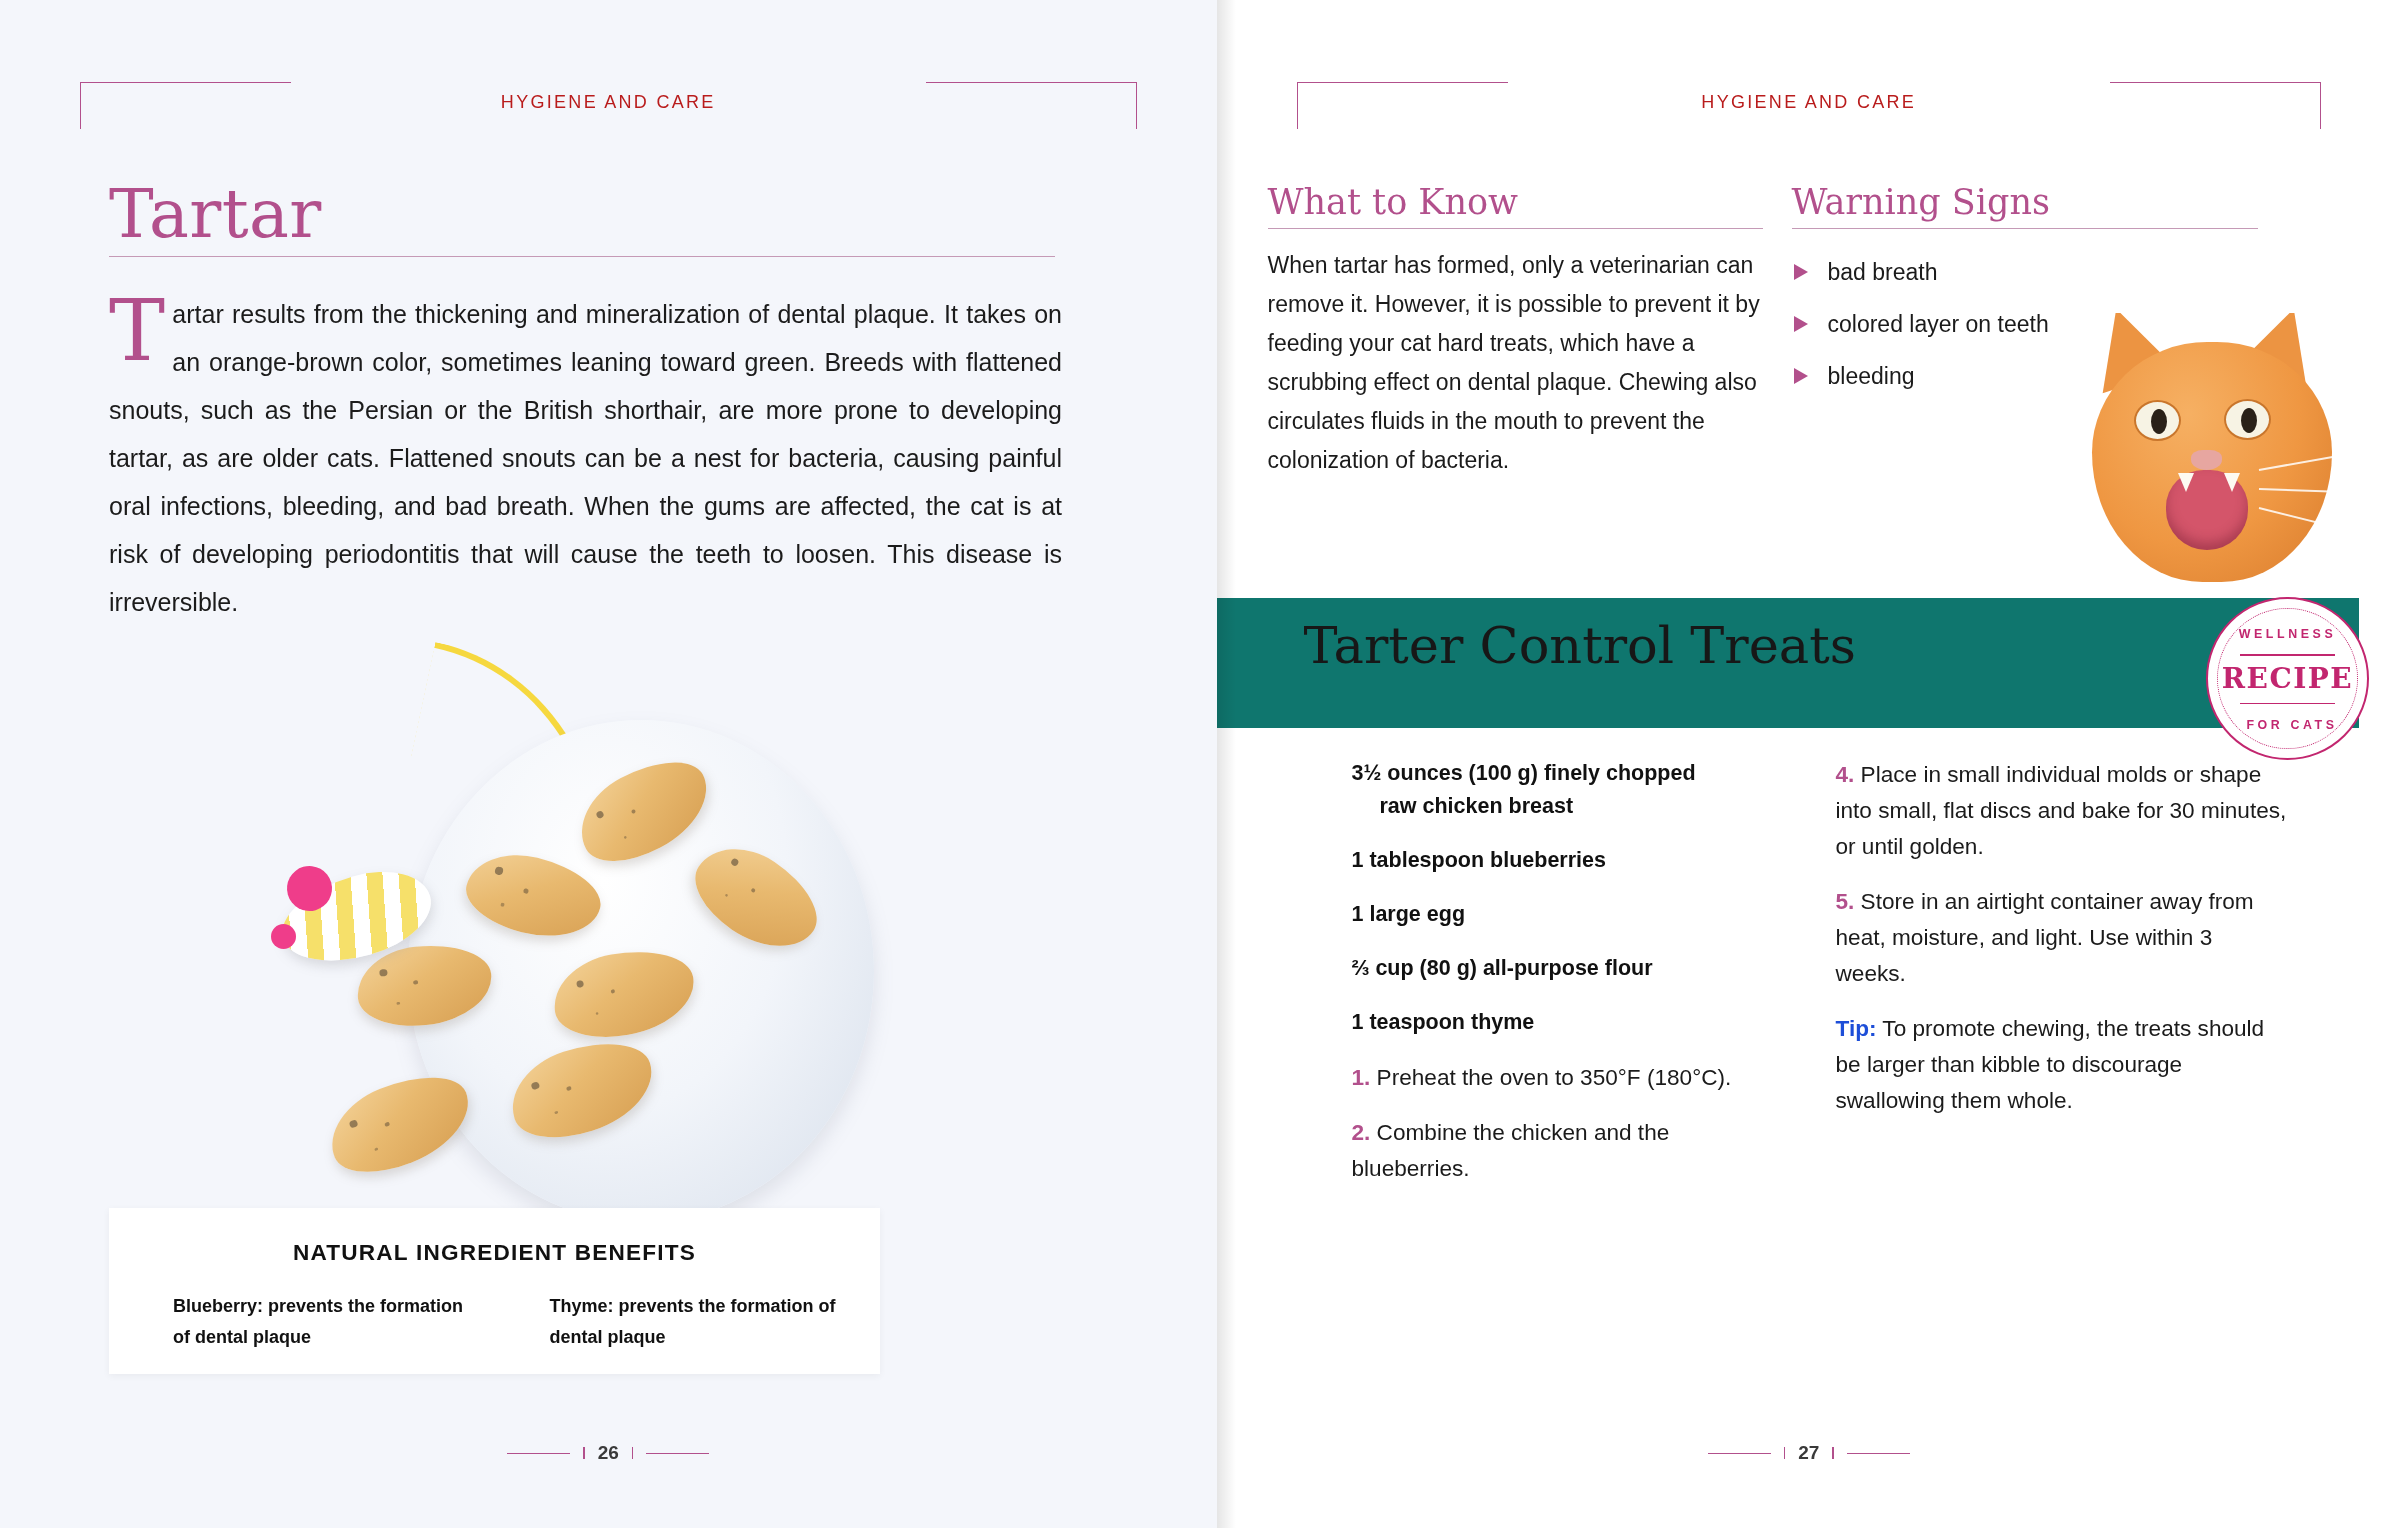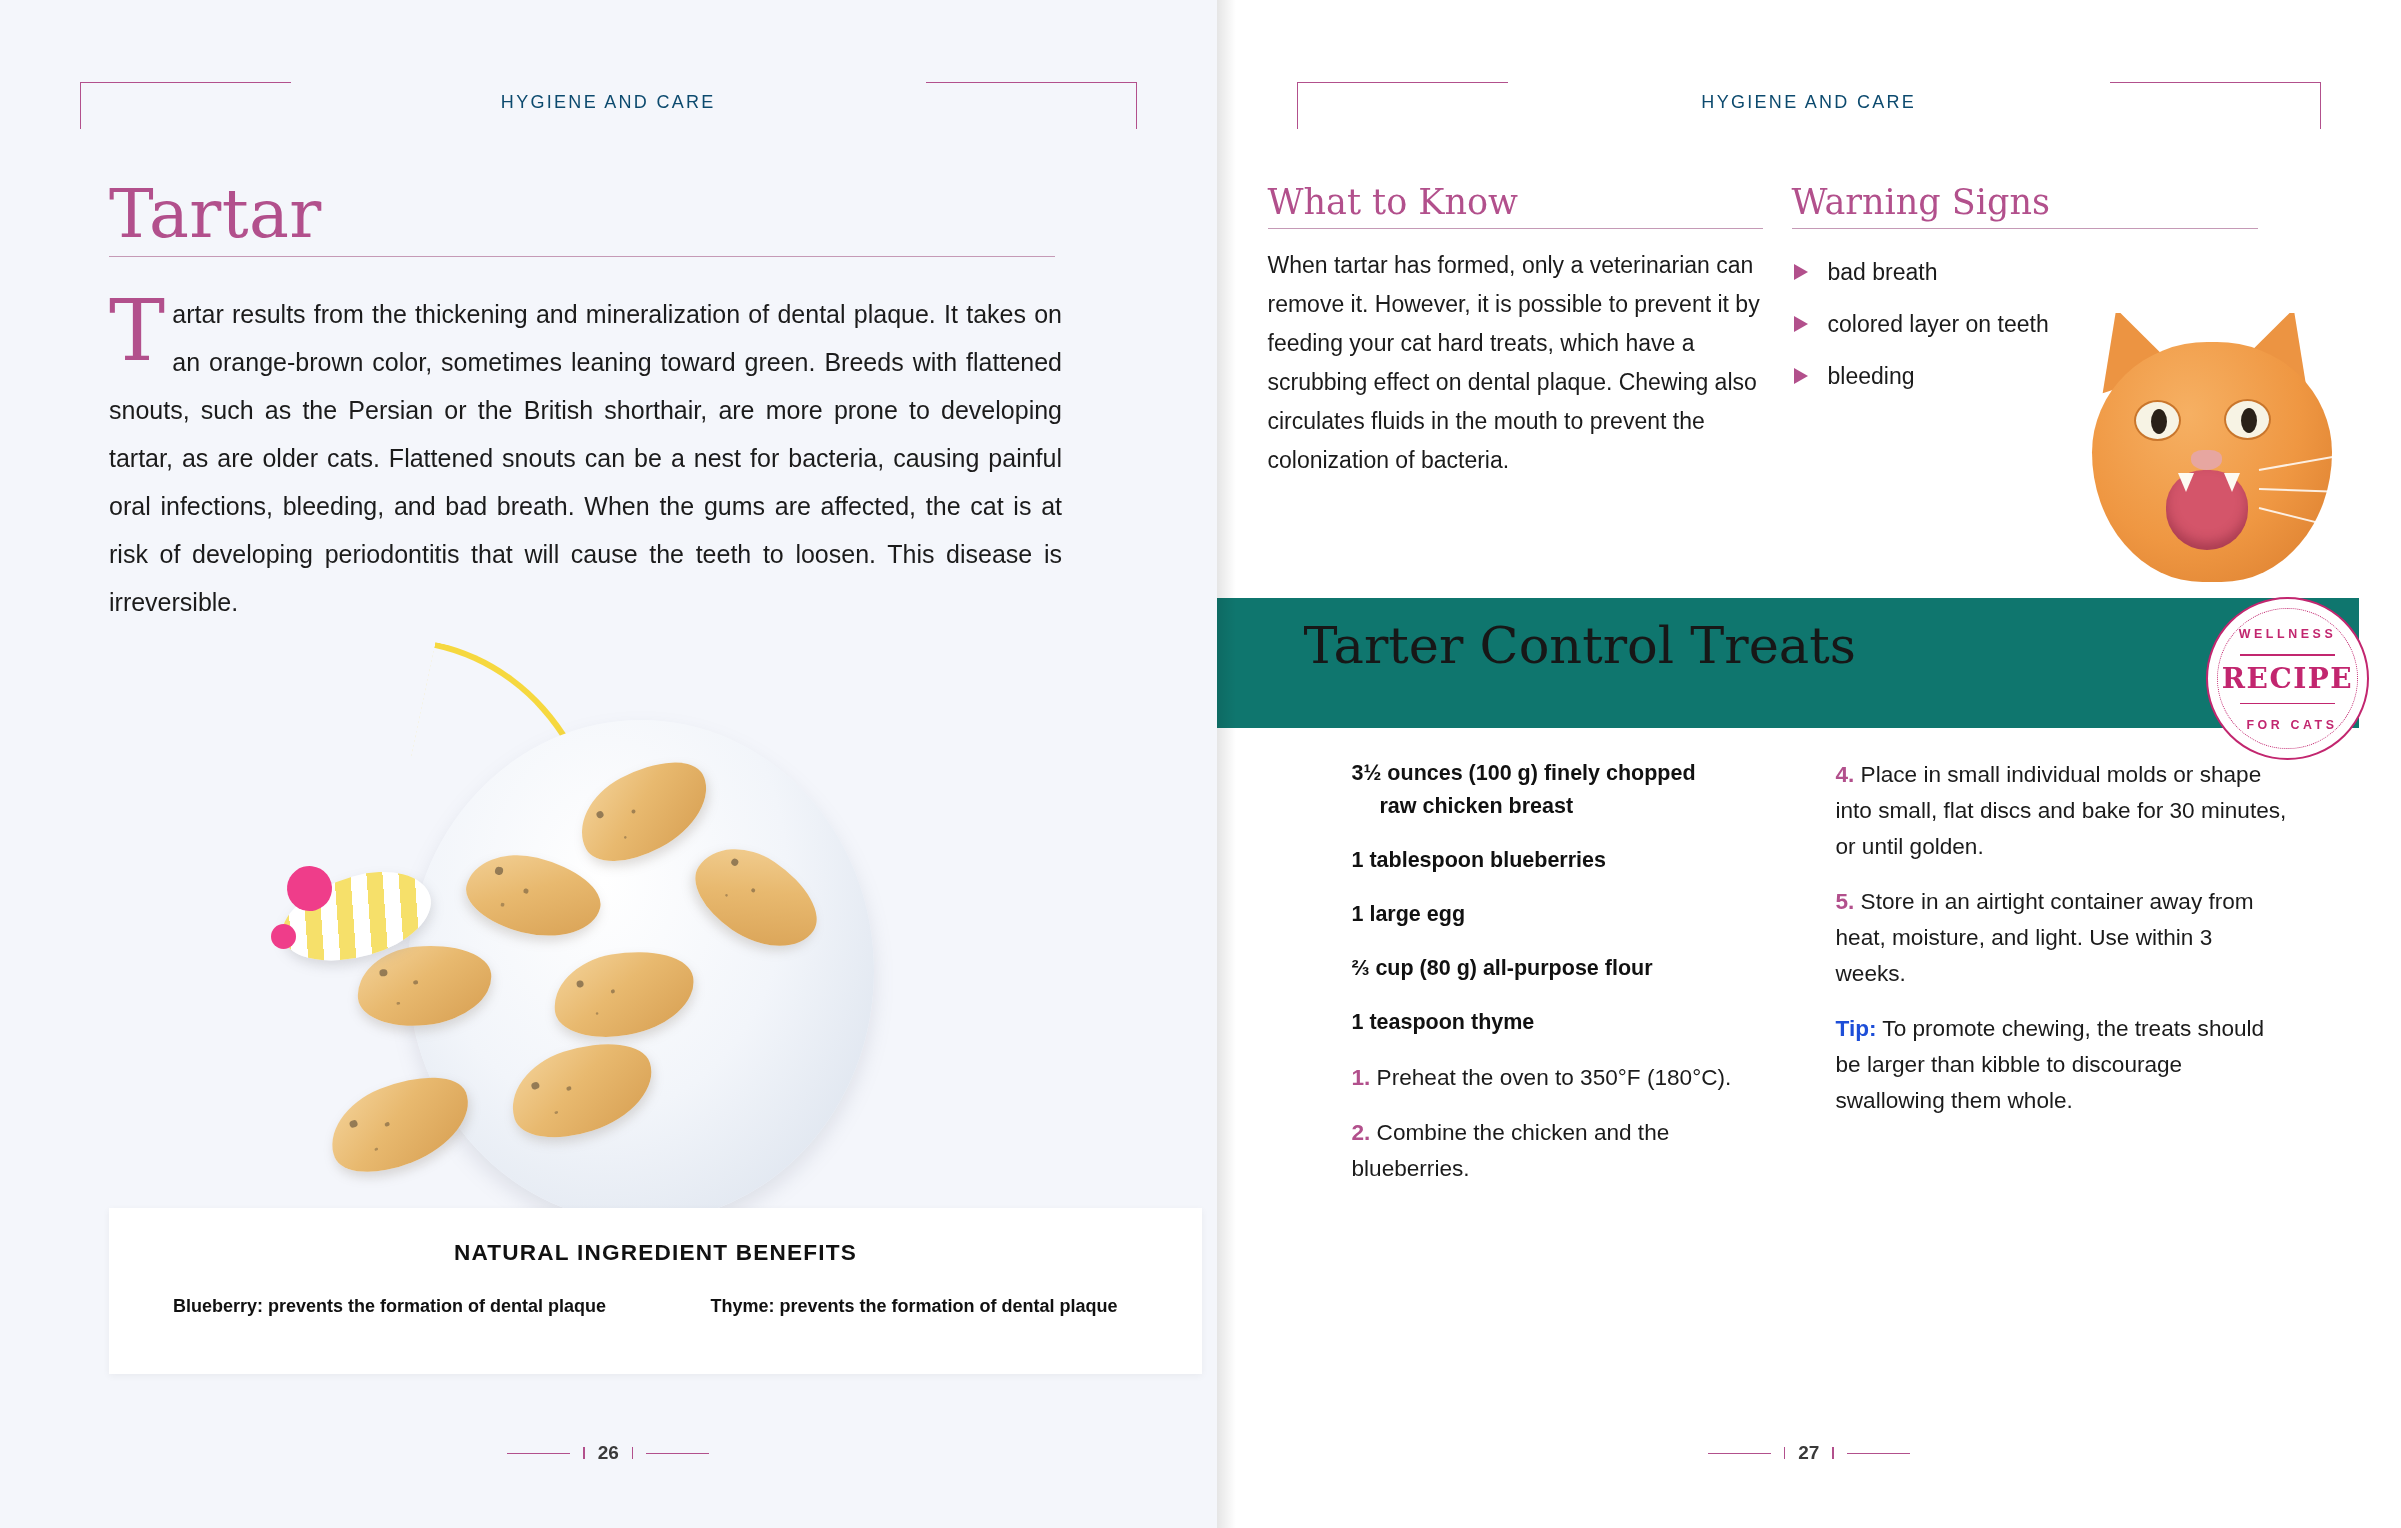--- a/index.html
+++ b/index.html
@@ -34,21 +34,21 @@
     left: 80px; right: 80px;
     height: 47px;
   }
   .runhead .label {
     position: absolute;
     left: 0; right: 0;
     top: 10.2px;
     text-align: center;
     font-size: 18px;
     letter-spacing: 2.3px;
-    color: #0c4a6e;
+    color: #b91c1c;
     font-family: "Liberation Sans", sans-serif;
   }
   .bracket {
     position: absolute;
     width: 211px; height: 47px;
     border-top: 1.5px solid #b2508c;
   }
   .bracket.l { left: 0; border-left: 1.5px solid #b2508c; }
   .bracket.r { right: 0; border-right: 1.5px solid #b2508c; }
 
@@ -159,21 +159,21 @@
     border-right: 6.5px solid #f6d83f;
     border-top: 6.5px solid #f6d83f;
     border-radius: 0 100% 0 0;
     transform: rotate(12deg);
   }
 
   
   .benefits {
     position: absolute;
     left: 109px; top: 1208px;
-    width: 1093px; height: 166px;
+    width: 771px; height: 166px;
     background: #ffffff;
     box-shadow: 0 1.5px 7.3px rgba(0,0,0,0.05);
   }
   .benefits h3 {
     text-align: center;
     font-size: 22.6px;
     font-weight: 700;
     letter-spacing: 1.2px;
     color: #111;
     padding-top: 32px;

